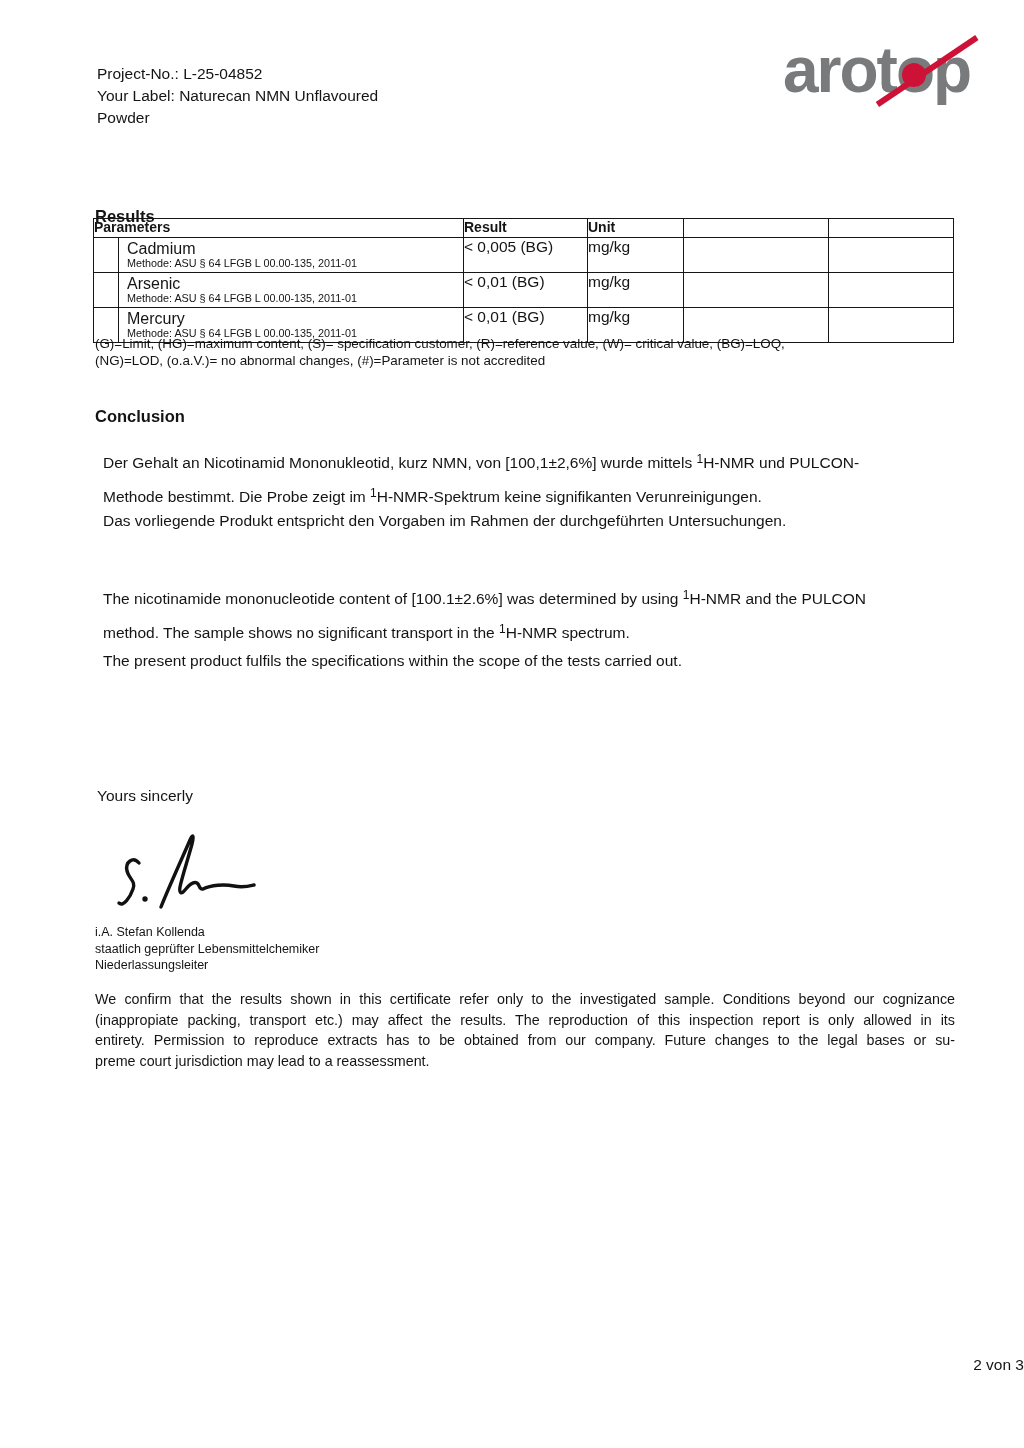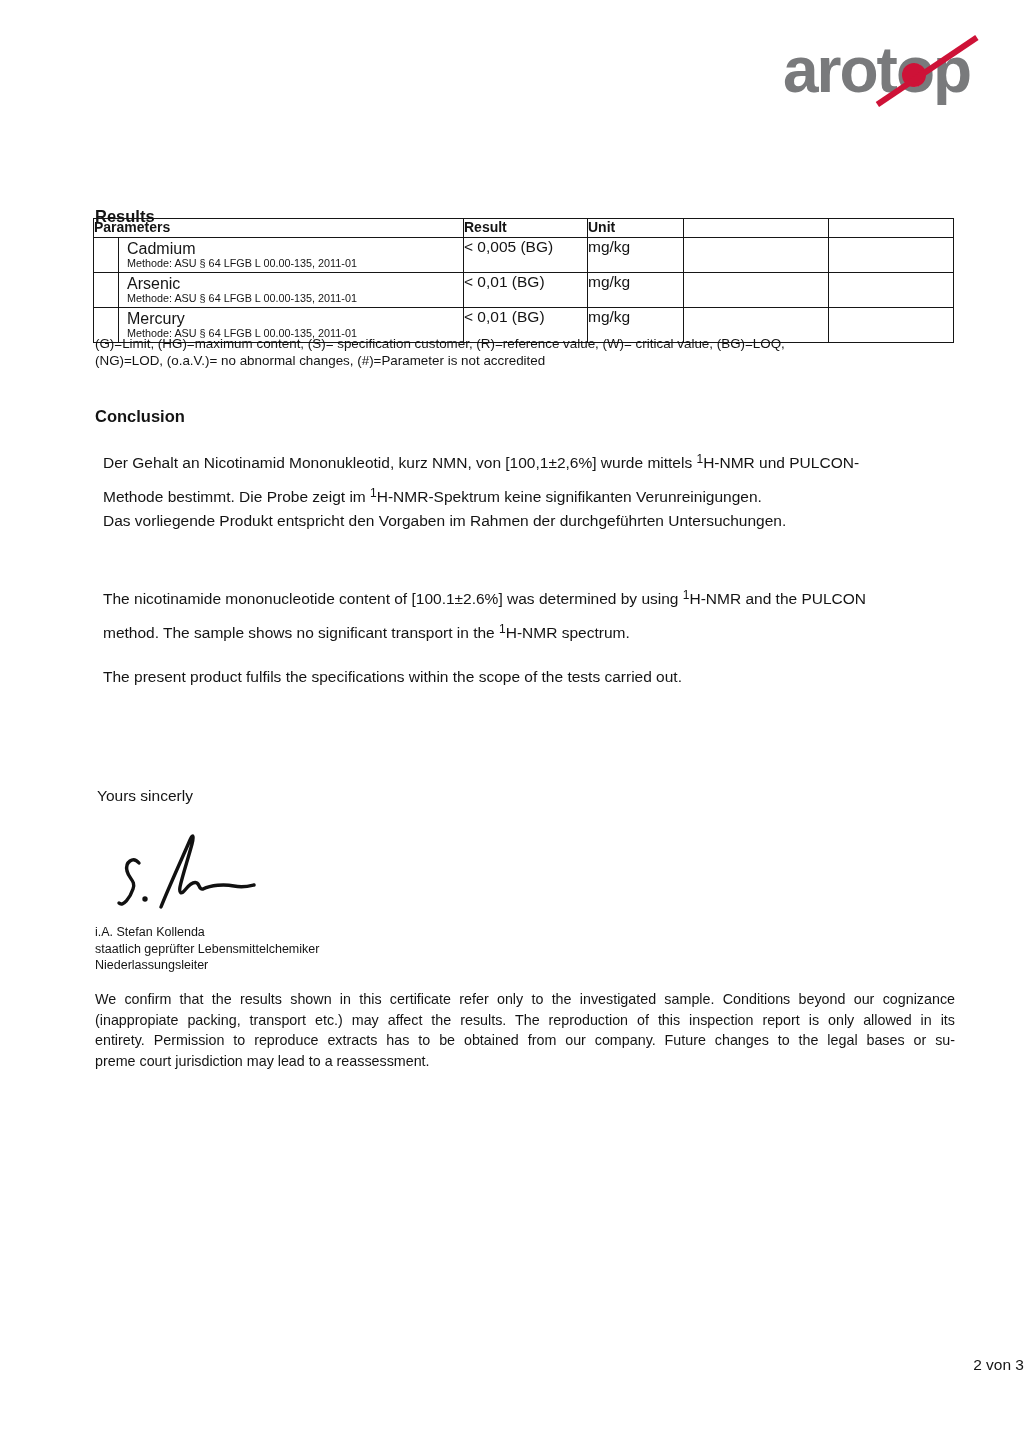--- a/index.html
+++ b/index.html
@@ -36,21 +36,21 @@
   td.val-cell { font-size:15.5px; padding:3px 0 0 7px; }
 
   .footnote { position:absolute; top:335px; left:95px; width:868px; font-size:13.4px; line-height:17px; }
 
   
   .concl-h { position:absolute; top:407px; left:95px; font-size:16.5px; font-weight:bold; }
   .para { position:absolute; left:95px; width:866px; font-size:15.5px; margin:8px; }
   #de1 { top:436px; line-height:30px; }
   #de2 { top:504px; }
   #en1 { top:572px; line-height:31px; }
-  #en2 { top:660px; }
+  #en2 { top:644px; }
   .sup { font-size:12px; vertical-align:4.5px; }
 
   
   .salut { position:absolute; top:787px; left:97px; font-size:15.5px; }
   .sig { position:absolute; top:827px; left:106px; }
   .signer { position:absolute; top:924px; left:95px; font-size:12.5px; line-height:16.5px; }
 
   
   .disclaimer { position:absolute; top:989px; left:95px; width:860px;
                 font-size:14.3px; line-height:20.7px; }
@@ -58,20 +58,25 @@
   .disc-line.last { text-align-last:left; }
 
   
   .footer { position:absolute; top:1356px; left:0; width:1024px; text-align:right; font-size:15.5px; }
 </style>
 </head>
 <body>
 
 <div class="page">
 
+  <div class="hdr">
+    <div>Project-No.: L-25-04852</div>
+    <div>Your Label: Naturecan NMN Unflavoured</div>
+    <div>Powder</div>
+  </div>
 
   <div class="logo">
     <span class="logo-text"><span>arot</span><span class="logo-o"><span>o</span><span class="logo-dot"></span></span><span>p</span></span>
     <div class="logo-slash"></div>
   </div>
 
   <div class="results-h">Results</div>
 
   <table class="results">
     <colgroup>

